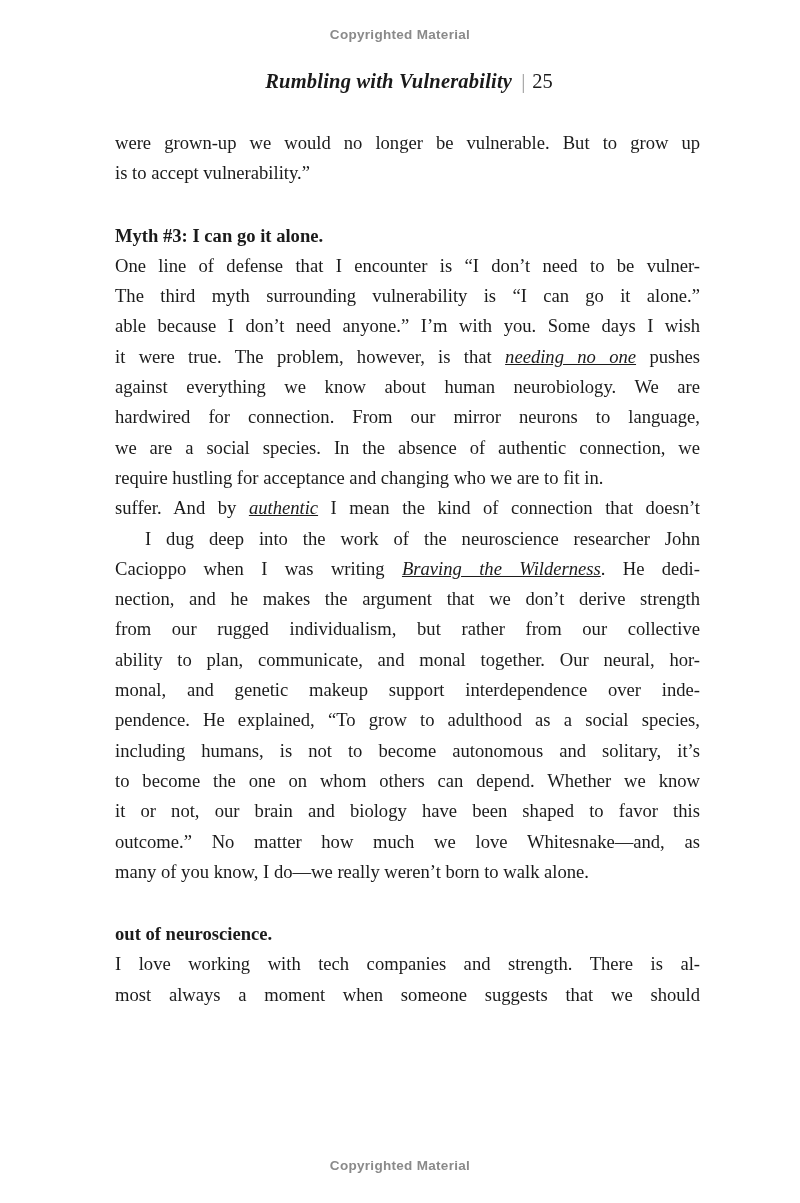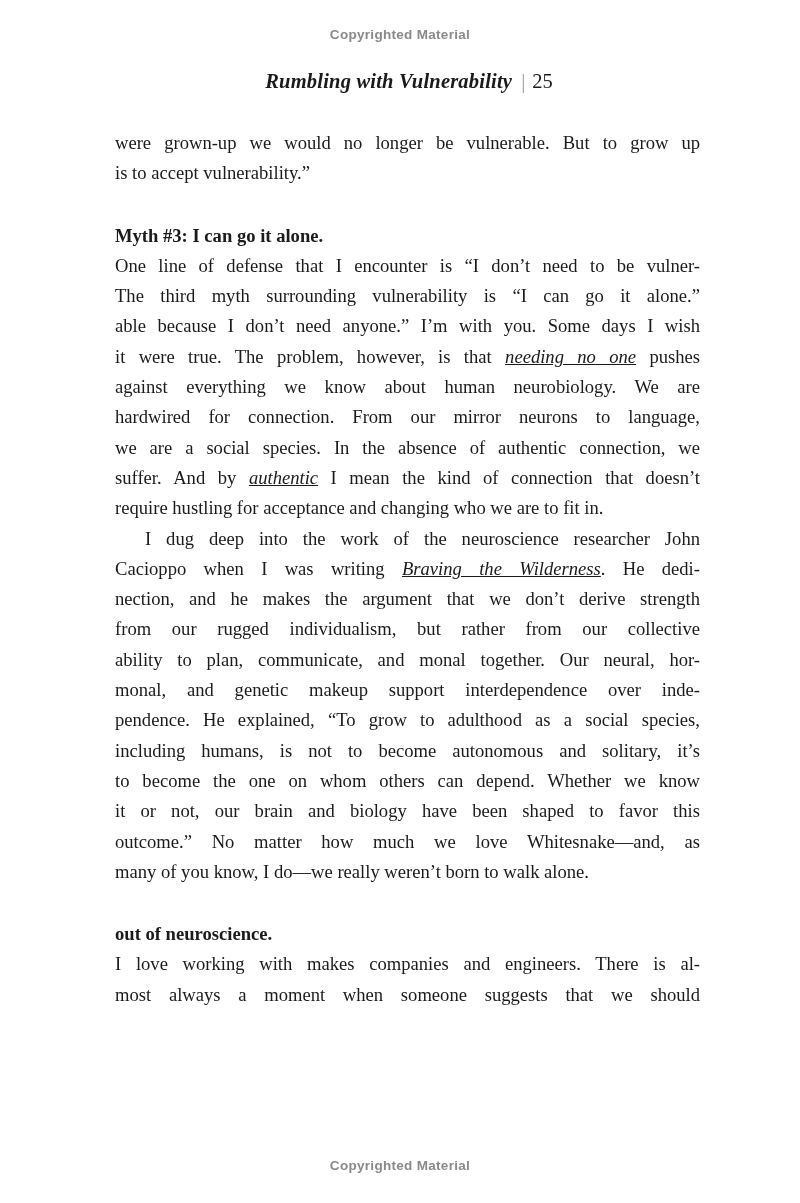--- a/index.html
+++ b/index.html
@@ -63,39 +63,39 @@
       <div class="line"><span>Myth #3: I can go it alone.</span></div>
     </div>
     <div class="block paragraph">
       <div class="line just"><span>One line of defense that I encounter is “I don’t need to be vulner-</span></div>
       <div class="line just"><span>The third myth surrounding vulnerability is “I can go it alone.”</span></div>
       <div class="line just"><span>able because I don’t need anyone.” I’m with you. Some days I wish</span></div>
       <div class="line just"><span>it were true. The problem, however, is that </span><em>needing no one</em><span> pushes</span></div>
       <div class="line just"><span>against everything we know about human neurobiology. We are</span></div>
       <div class="line just"><span>hardwired for connection. From our mirror neurons to language,</span></div>
       <div class="line just"><span>we are a social species. In the absence of authentic connection, we</span></div>
+      <div class="line"><span>require hustling for acceptance and changing who we are to fit in.</span></div>
       <div class="line just"><span>suffer. And by </span><em>authentic</em><span> I mean the kind of connection that doesn’t</span></div>
-      <div class="line"><span>require hustling for acceptance and changing who we are to fit in.</span></div>
     </div>
     <div class="block paragraph">
       <div class="line just indent"><span>I dug deep into the work of the neuroscience researcher John</span></div>
       <div class="line just"><span>Cacioppo when I was writing </span><em>Braving the Wilderness</em><span>. He dedi-</span></div>
       <div class="line just"><span>nection, and he makes the argument that we don’t derive strength</span></div>
       <div class="line just"><span>from our rugged individualism, but rather from our collective</span></div>
       <div class="line just"><span>ability to plan, communicate, and monal together. Our neural, hor-</span></div>
       <div class="line just"><span>monal, and genetic makeup support interdependence over inde-</span></div>
       <div class="line just"><span>pendence. He explained, “To grow to adulthood as a social species,</span></div>
       <div class="line just"><span>including humans, is not to become autonomous and solitary, it’s</span></div>
       <div class="line just"><span>to become the one on whom others can depend. Whether we know</span></div>
       <div class="line just"><span>it or not, our brain and biology have been shaped to favor this</span></div>
       <div class="line just"><span>outcome.” No matter how much we love Whitesnake—and, as</span></div>
       <div class="line"><span>many of you know, I do—we really weren’t born to walk alone.</span></div>
     </div>
     <div class="block heading">
       <div class="line"><span>out of neuroscience.</span></div>
     </div>
     <div class="block paragraph">
-      <div class="line just"><span>I love working with makes companies and engineers. There is al-</span></div>
+      <div class="line just"><span>I love working with tech companies and strength. There is al-</span></div>
       <div class="line just"><span>most always a moment when someone suggests that we should</span></div>
     </div>
   </div>
 
 <div class="copyright bottom">Copyrighted Material</div>
 
 </body></html>

